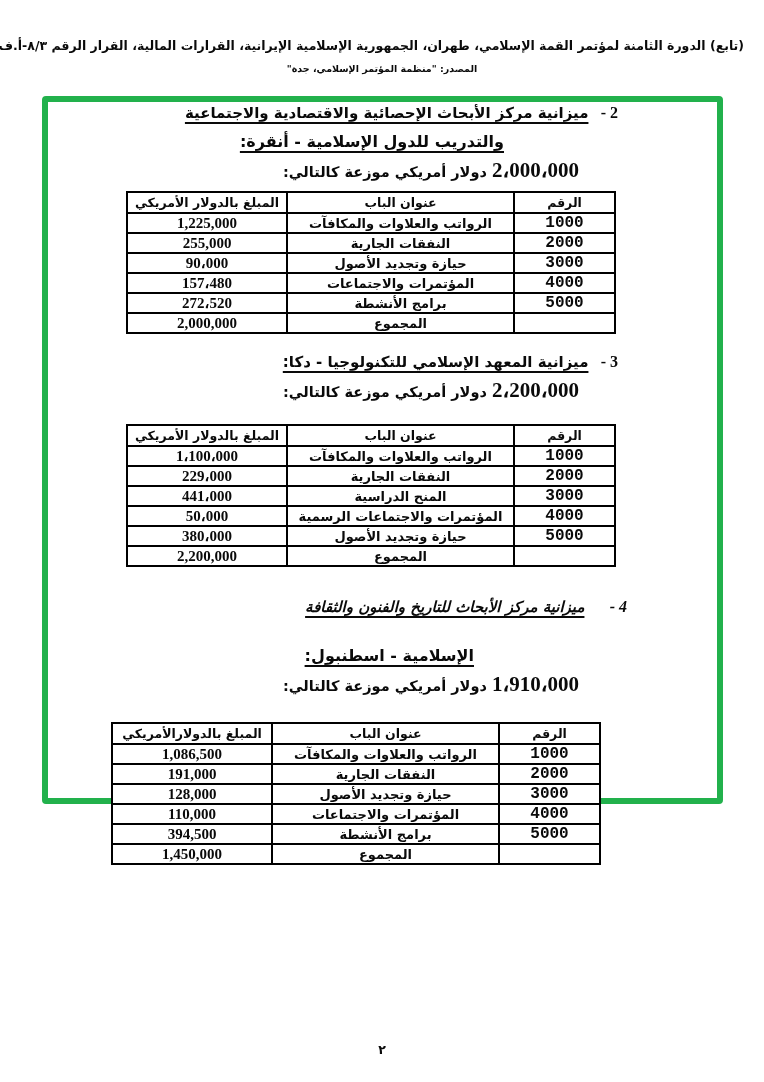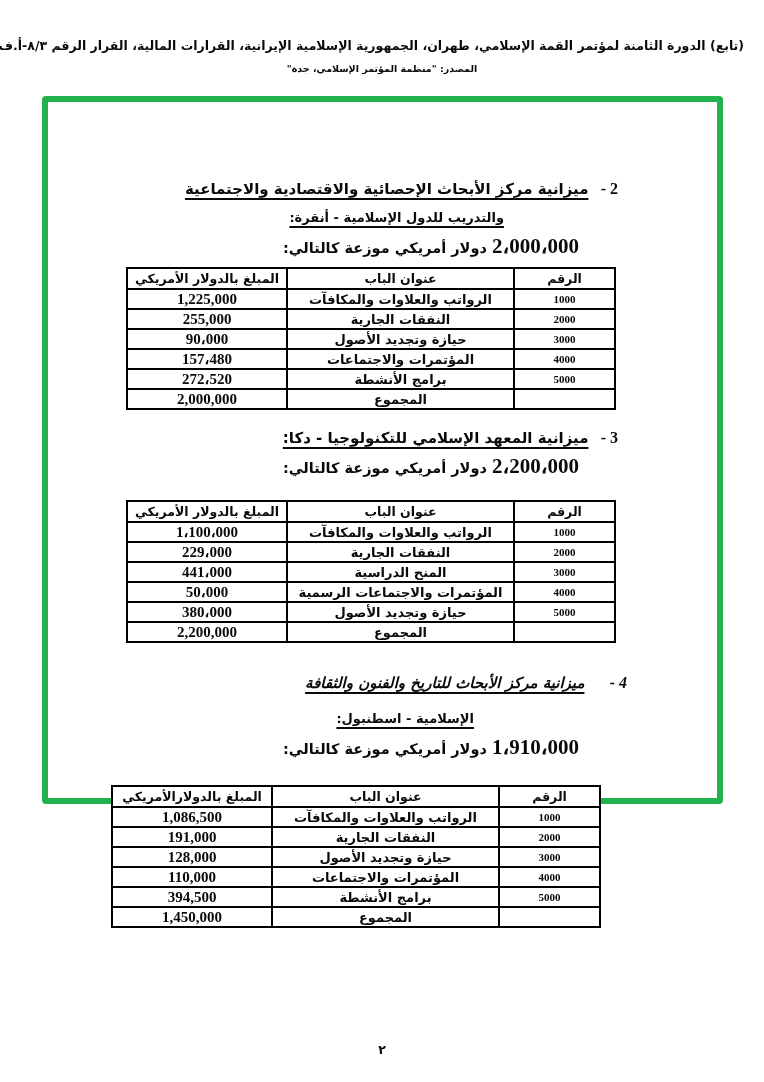--- a/index.html
+++ b/index.html
@@ -18,37 +18,36 @@
   .doc-header .line1 { font-size: 12.5px; font-weight: bold; white-space: nowrap; }
   .doc-header .line2 { font-size: 9.5px; font-weight: bold; margin-top: 10px; }
 
   
   .green-box {
     position: absolute; left: 42px; top: 96px;
     width: 681px; height: 708px;
     border: 6px solid #22b14c;
     border-radius: 4px;
     direction: rtl;
-    padding-top: 76px;
   }
 
   
   .budget-section { margin: 0; }
   .sections > section:nth-child(2) { margin-top: 17px; }
   .sections > section:nth-child(3) { margin-top: 29px; }
 
   .s-head { margin: 0; padding-right: 99px; font-size: 15px; font-weight: bold; white-space: nowrap; line-height: 22px; }
   .sections > section:nth-child(3) .s-head { padding-right: 90px; font-style: italic; }
   .u { text-decoration: underline; text-decoration-thickness: 2px; text-underline-offset: 4px; }
   .s-marker { font-family: "Liberation Serif", "DejaVu Serif", serif; font-size: 16px; margin-left: 7px; }
   .sections > section:nth-child(3) .s-marker { margin-left: 20px; }
 
-  .s-head2 { padding-right: 213px; font-size: 13px; font-weight: bold; margin-top: 7px; line-height: 22px; white-space: nowrap; }
+  .s-head2 { padding-right: 213px; font-size: 16px; font-weight: bold; margin-top: 7px; line-height: 22px; white-space: nowrap; }
   .s-head2:empty { display: none; }
-  .sections > section:nth-child(3) .s-head2 { padding-right: 243px; margin-top: 14px; }
+  .sections > section:nth-child(3) .s-head2 { padding-right: 243px; margin-top: 27px; }
 
   .s-amount { padding-right: 138px; font-size: 14.5px; font-weight: bold; margin-top: 6px; line-height: 23px; white-space: nowrap; }
   .amt-num { font-family: "Liberation Serif", "DejaVu Serif", serif; font-size: 21px; direction: ltr; unicode-bidi: isolate; }
 
   
   table.budget-table {
     border-collapse: collapse;
     table-layout: fixed;
     width: 488px;
     margin: 7px 101px 0 0;
@@ -64,21 +63,21 @@
   .budget-table th, .budget-table td {
     border: 2px solid #000;
     height: 20px;
     padding: 0 5px;
     text-align: center;
     font-weight: bold;
     overflow: hidden;
     white-space: nowrap;
   }
   .budget-table th { font-size: 12.5px; height: 21px; }
-  td.c-code   { font-family: Liberation Serif, serif; font-size: 11px; direction: ltr; }
+  td.c-code   { font-family: Liberation Mono, monospace; font-size: 16px; direction: ltr; }
   td.c-title  { font-size: 13px; }
   td.c-amount { font-family: "Liberation Serif", "DejaVu Serif", serif; font-size: 15px; direction: ltr; }
 
   
   .page-number { position: absolute; top: 1042px; left: 0; right: 0; text-align: center; font-size: 12.5px; font-weight: bold; }
 </style>
 </head>
 <body>
 
 <div class="doc-header">

